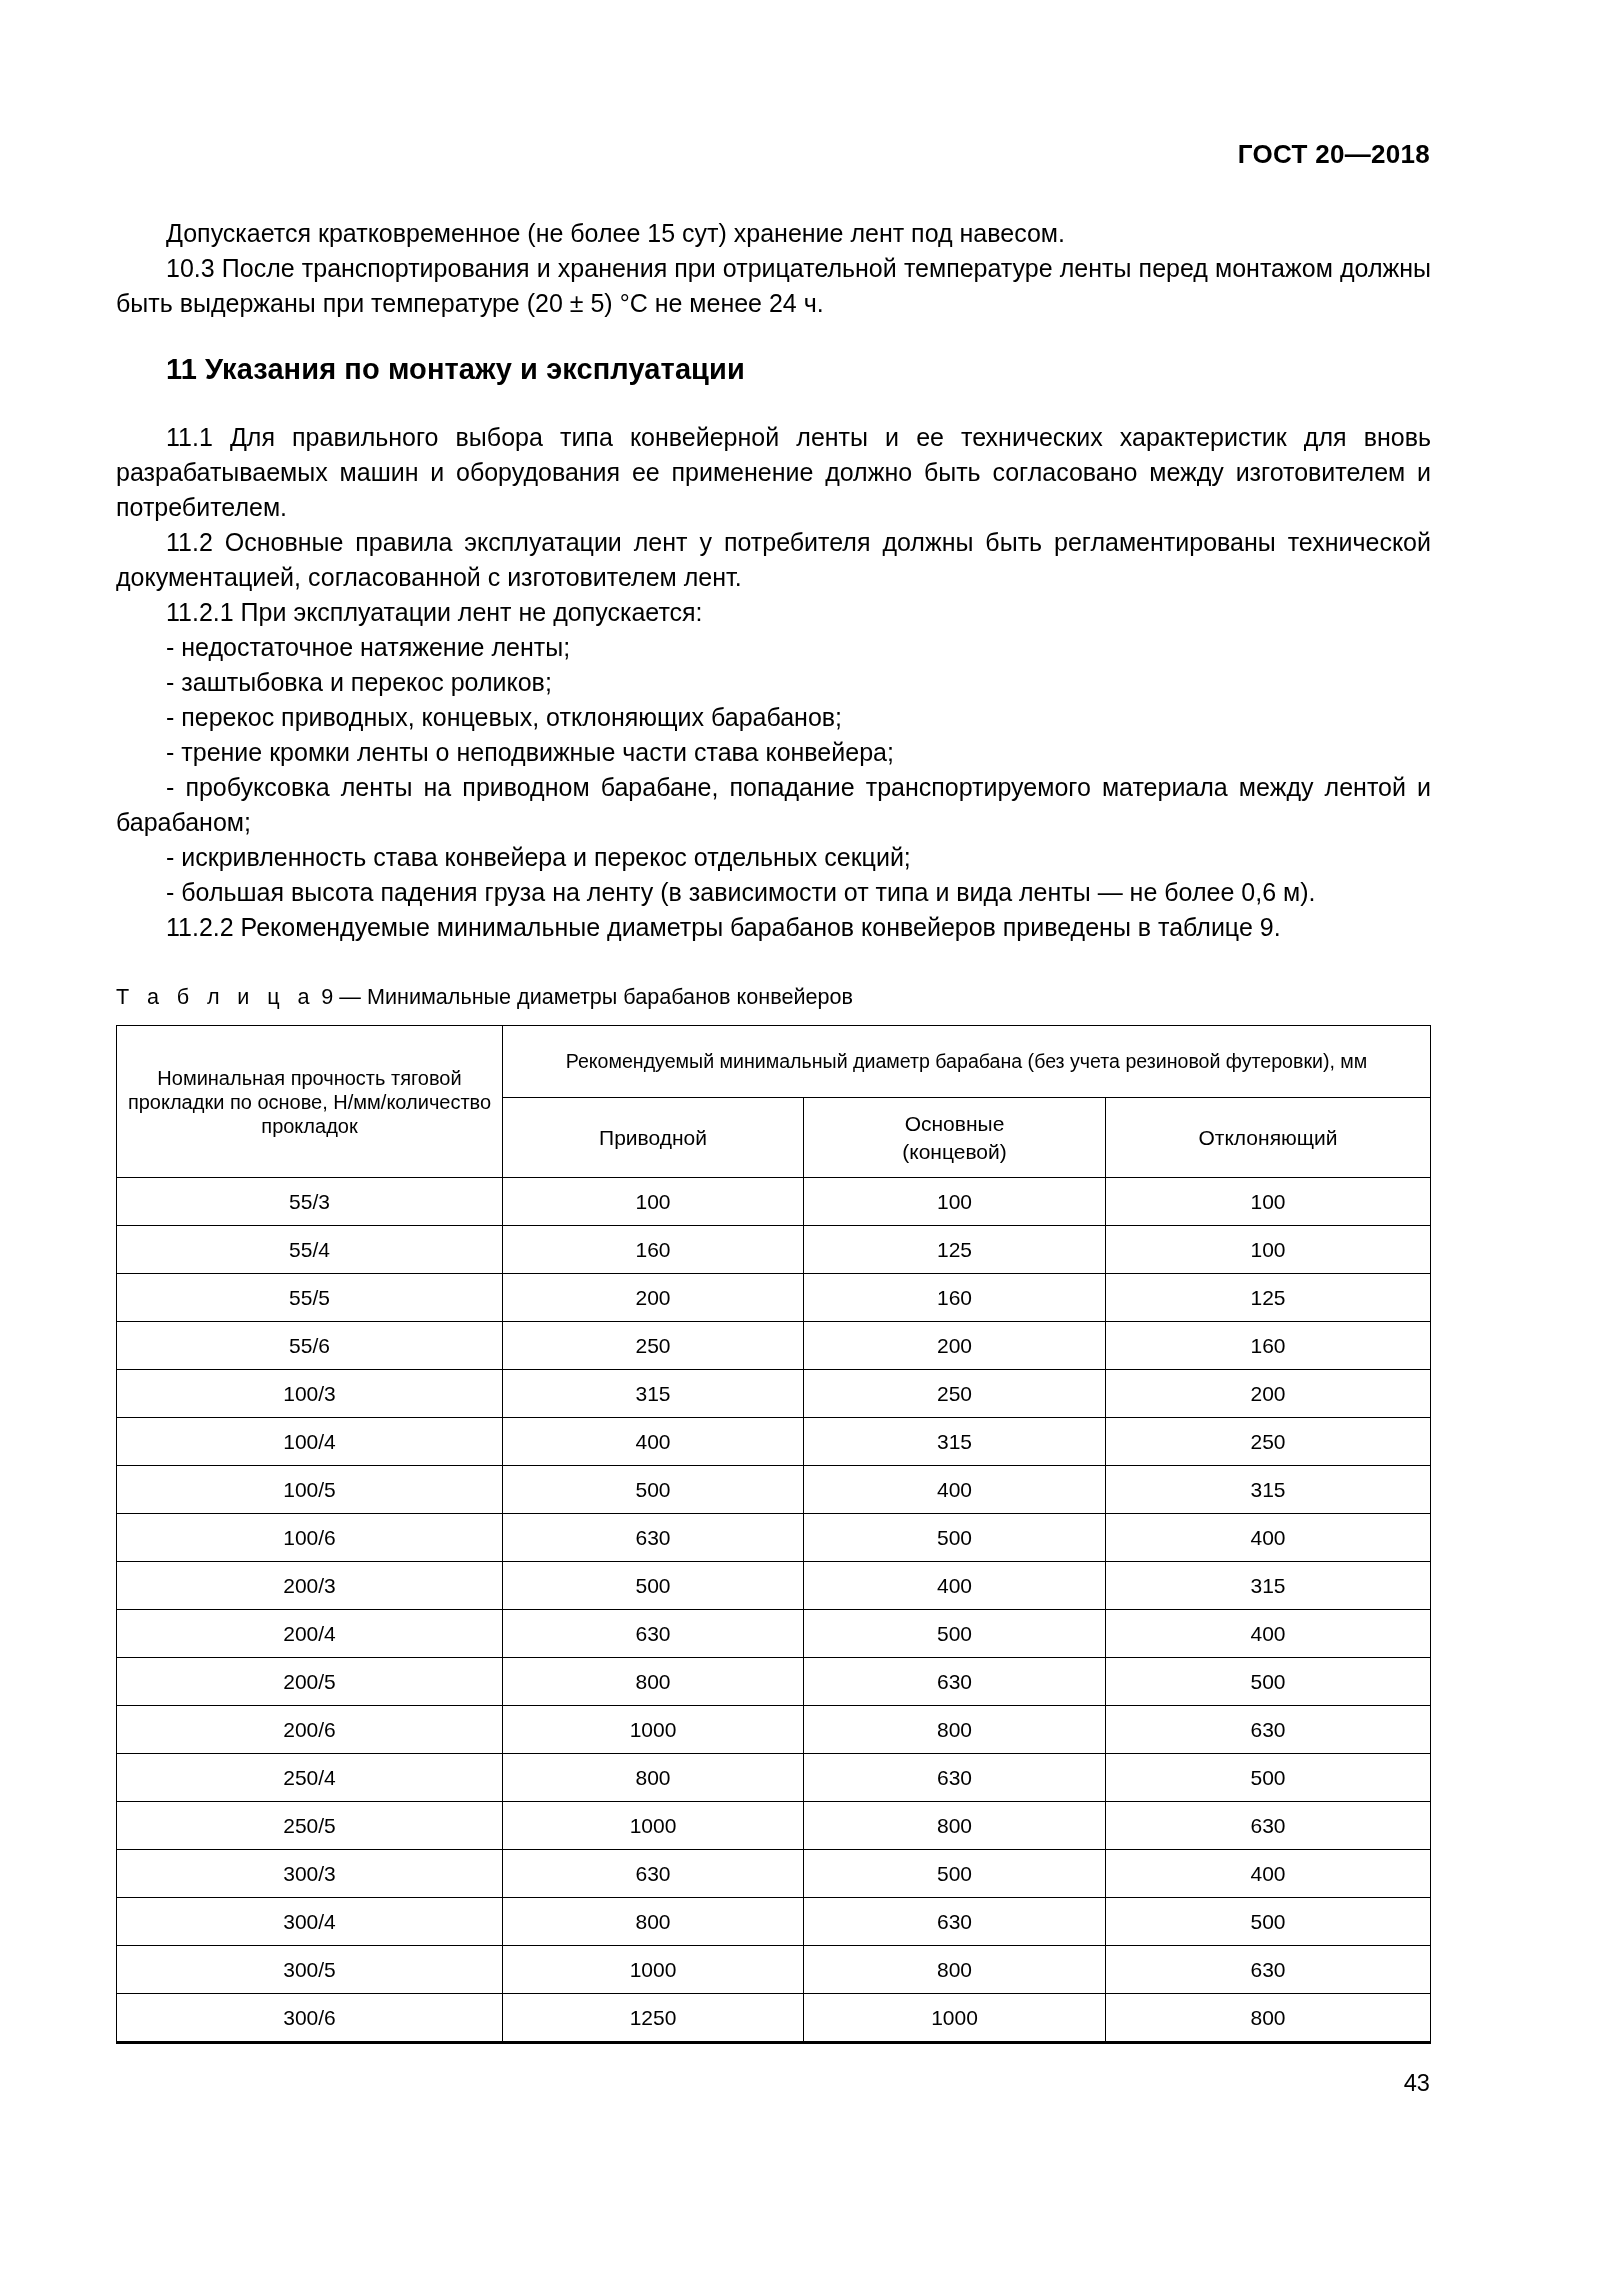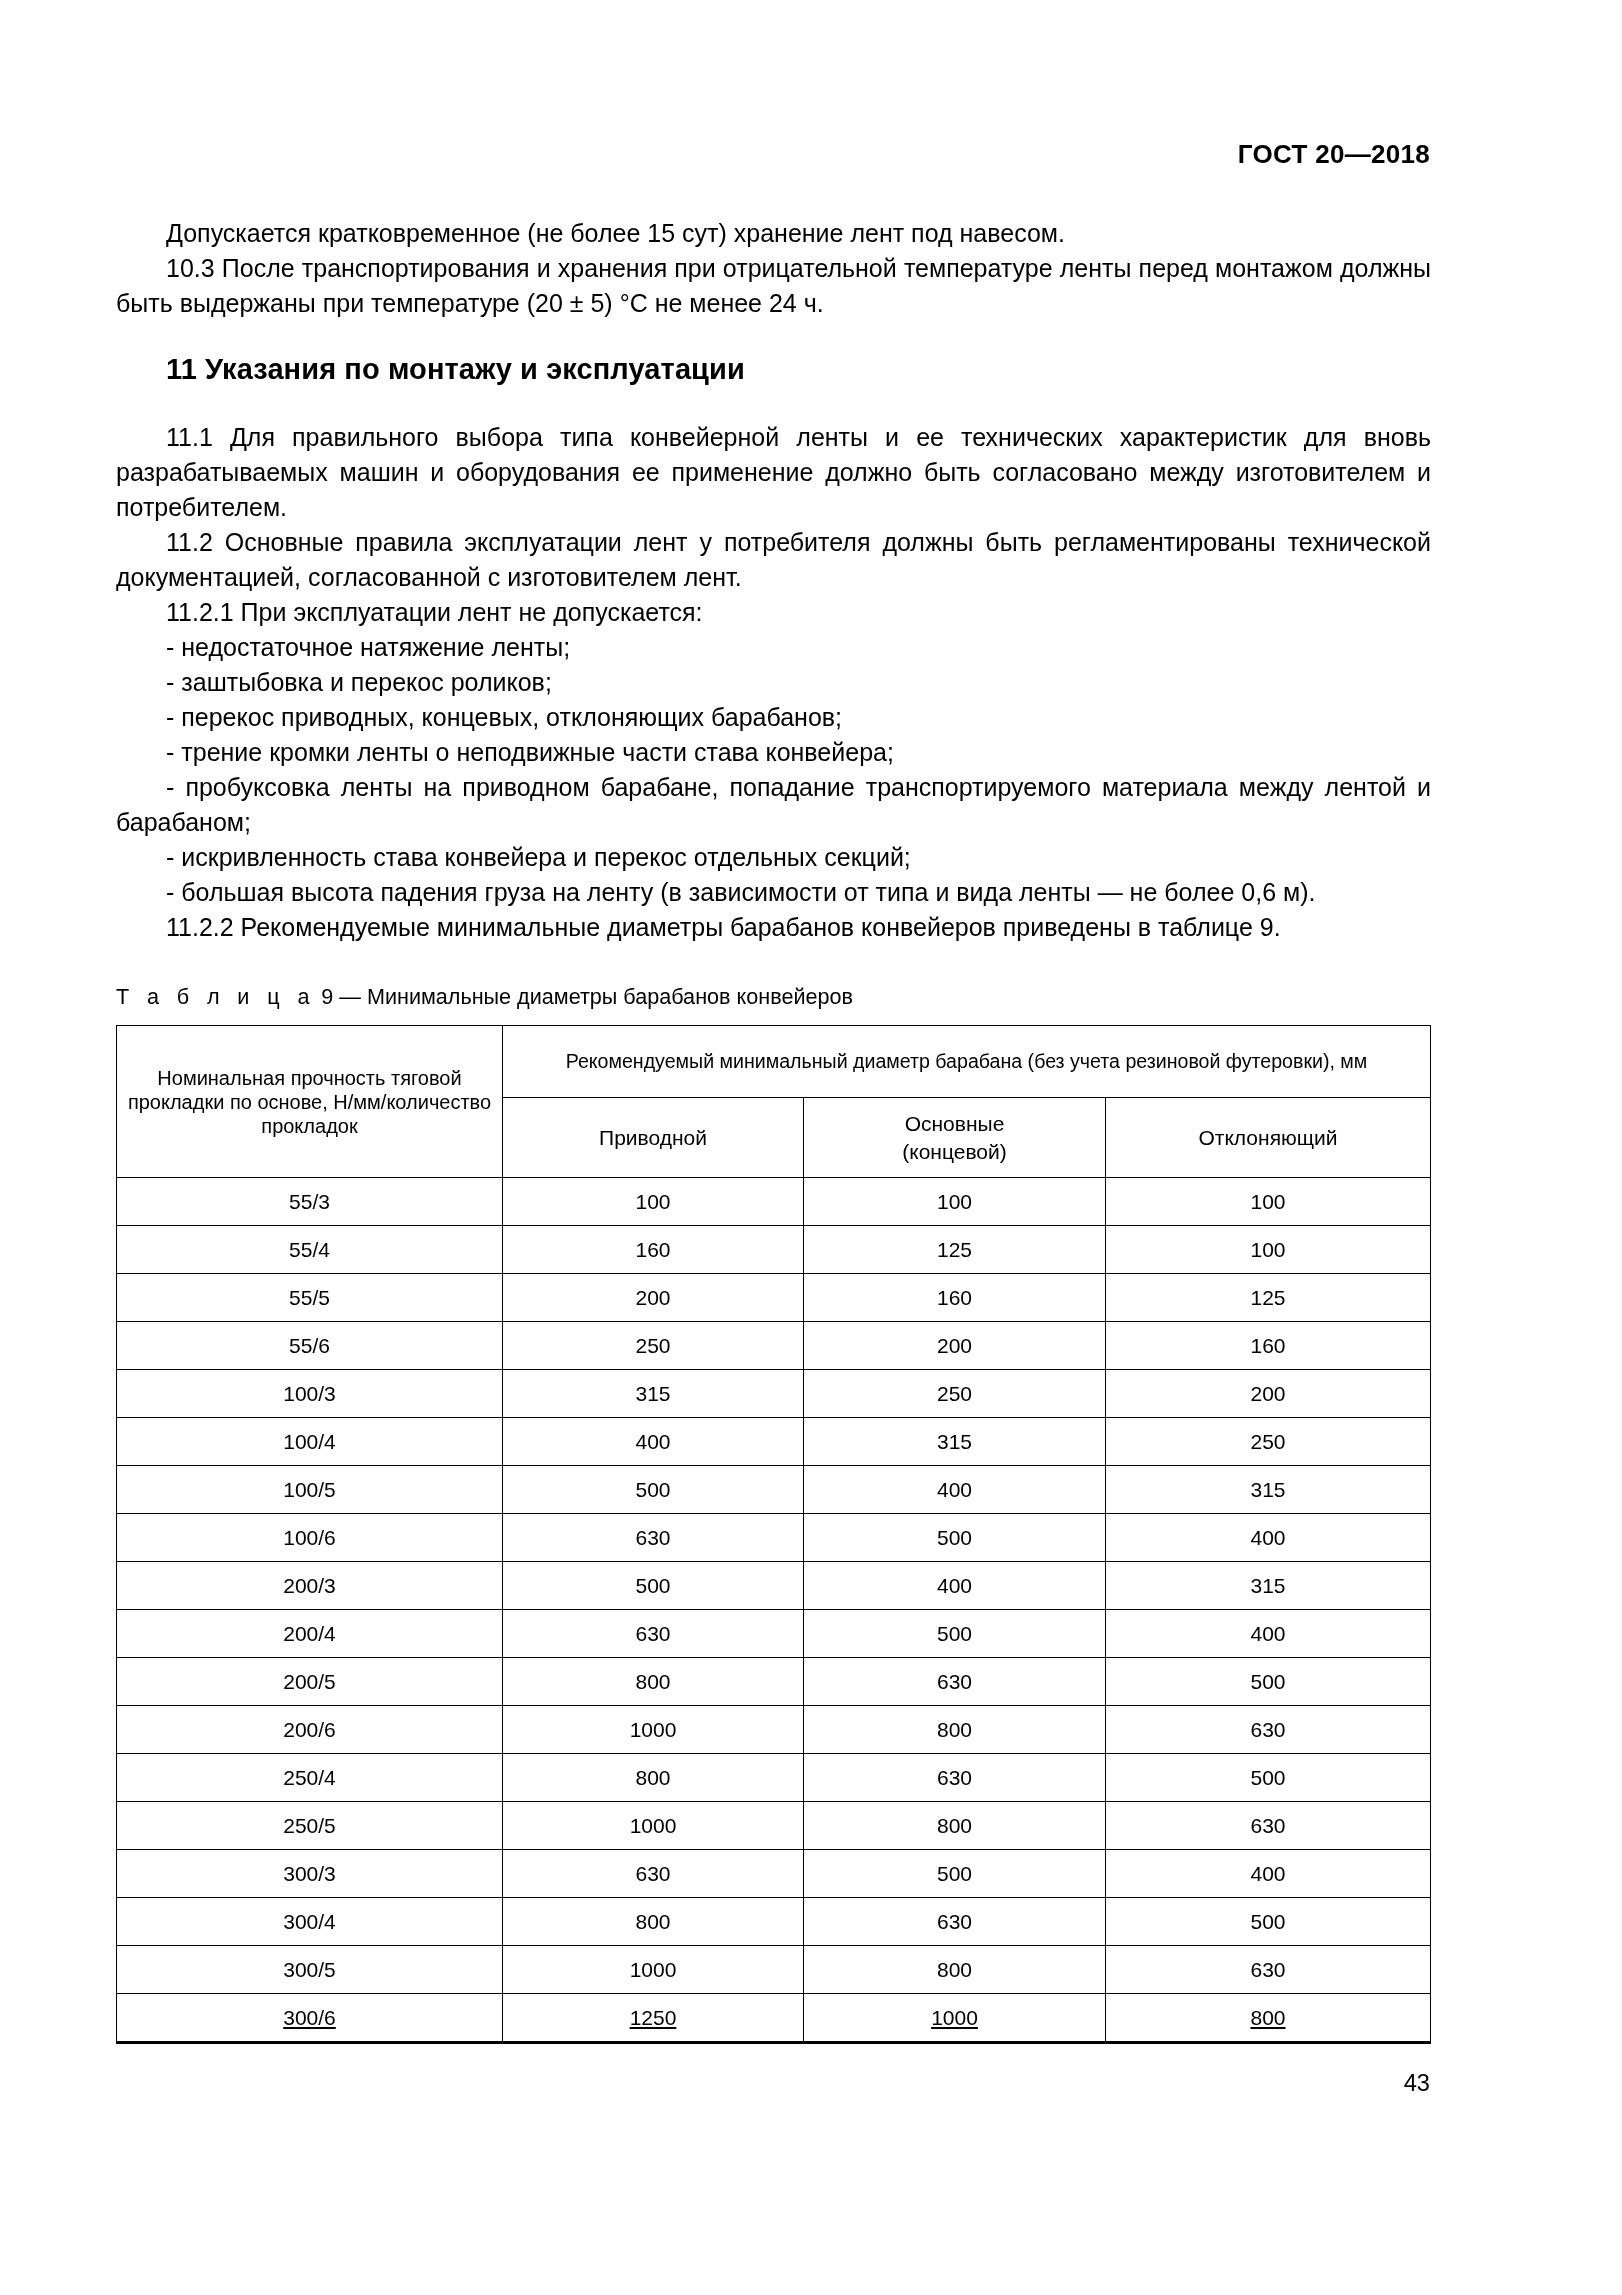--- a/index.html
+++ b/index.html
@@ -119,21 +119,20 @@
     border-bottom-width: 3.3px;
   }
 
   table.data-table tbody td {
     height: 47px;
     font-size: 21px;
   }
 
   table.data-table tbody tr:last-child td {
     border-bottom-width: 3.3px;
-    text-decoration: underline;
   }
 
   
   table.data-table {
     border: 1.3px solid #000;
   }
 
   
   .page-number {
     position: absolute;

